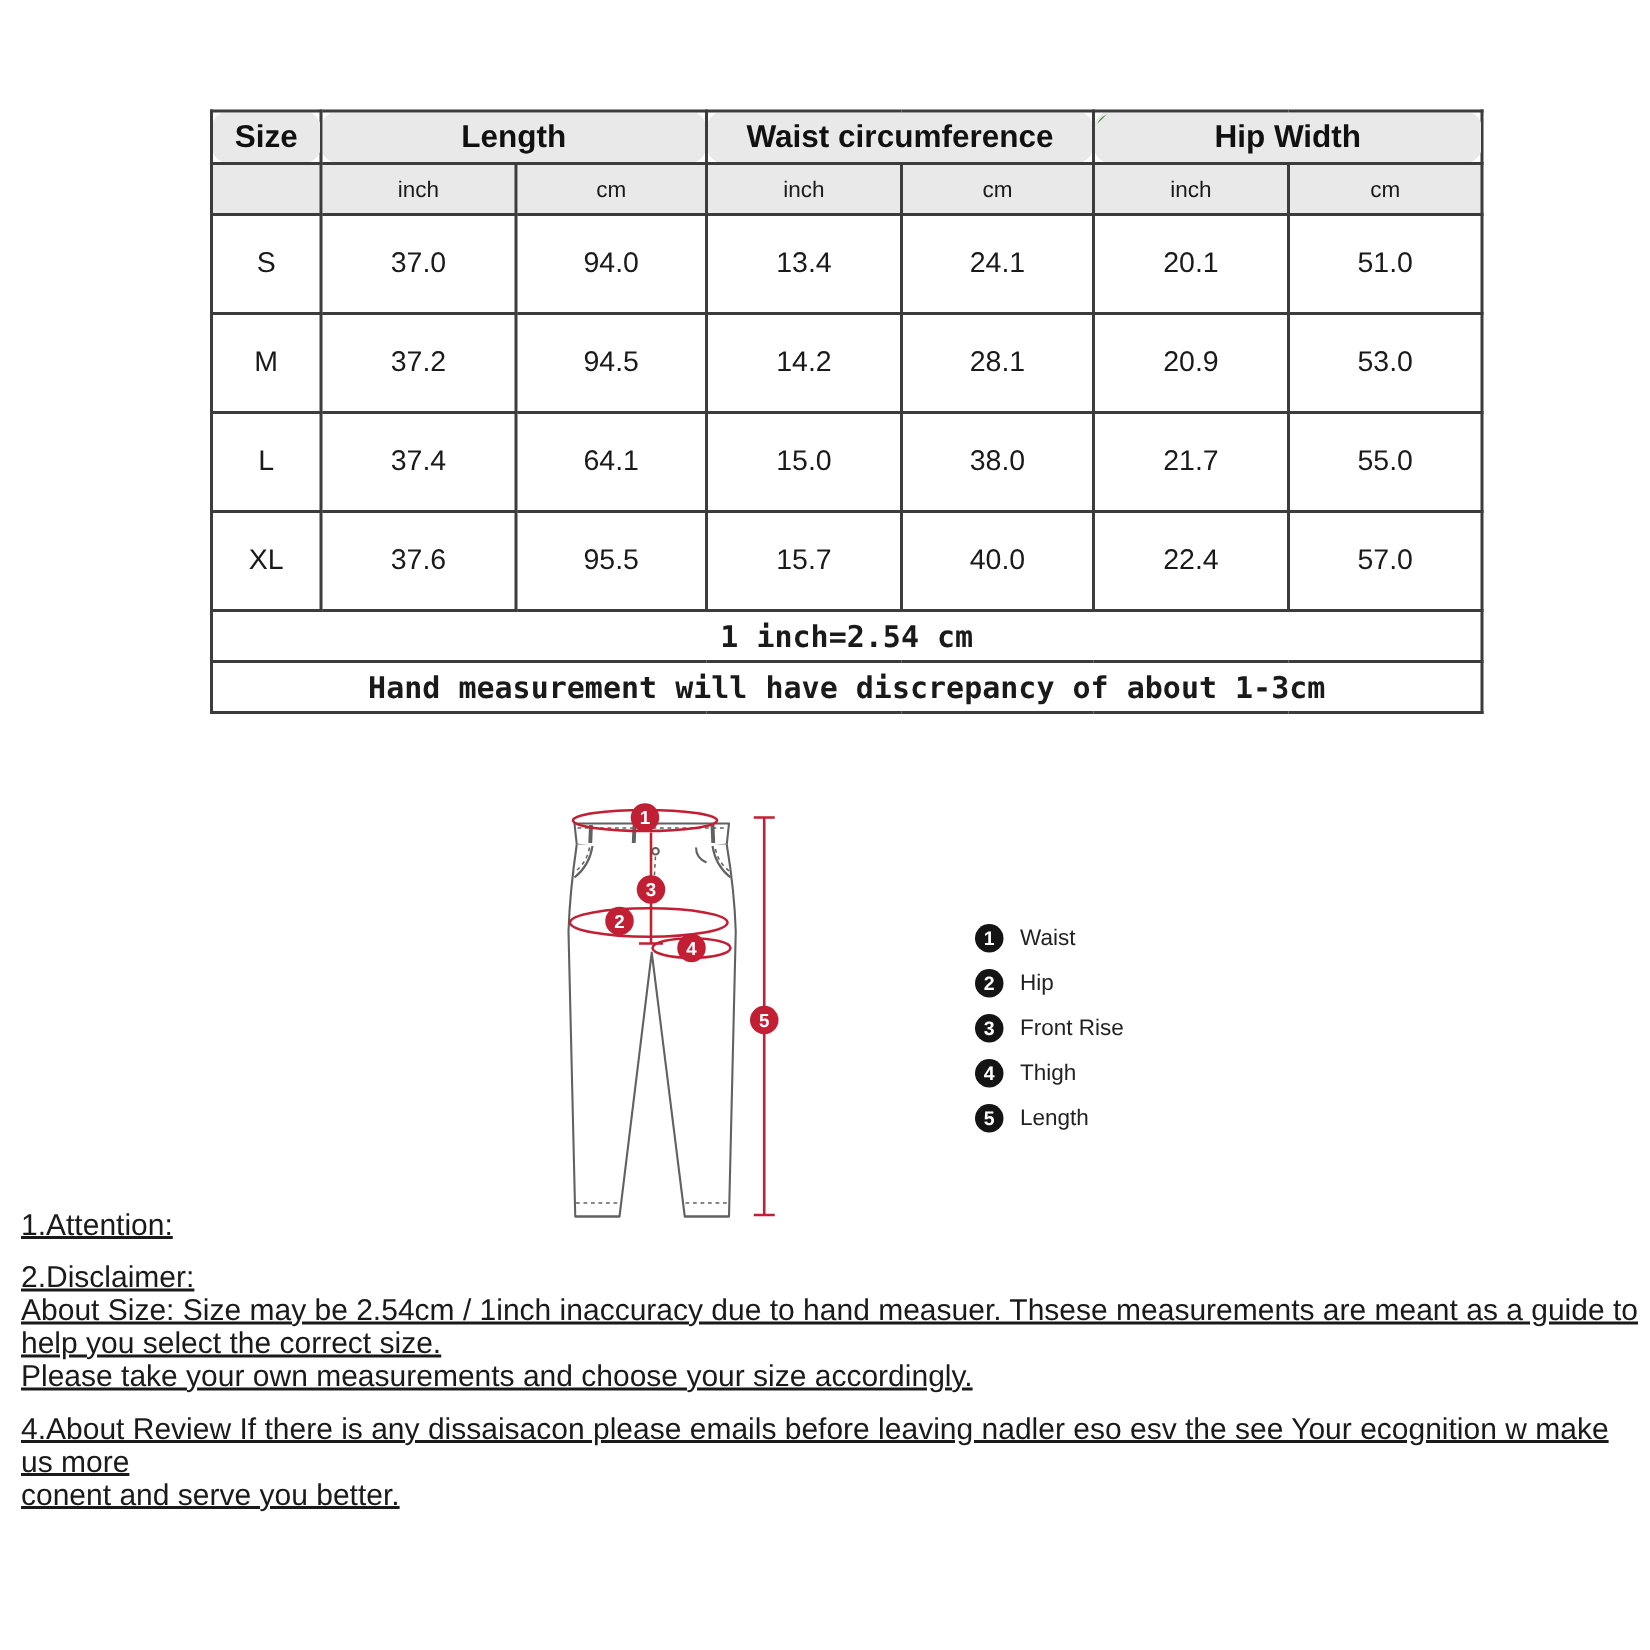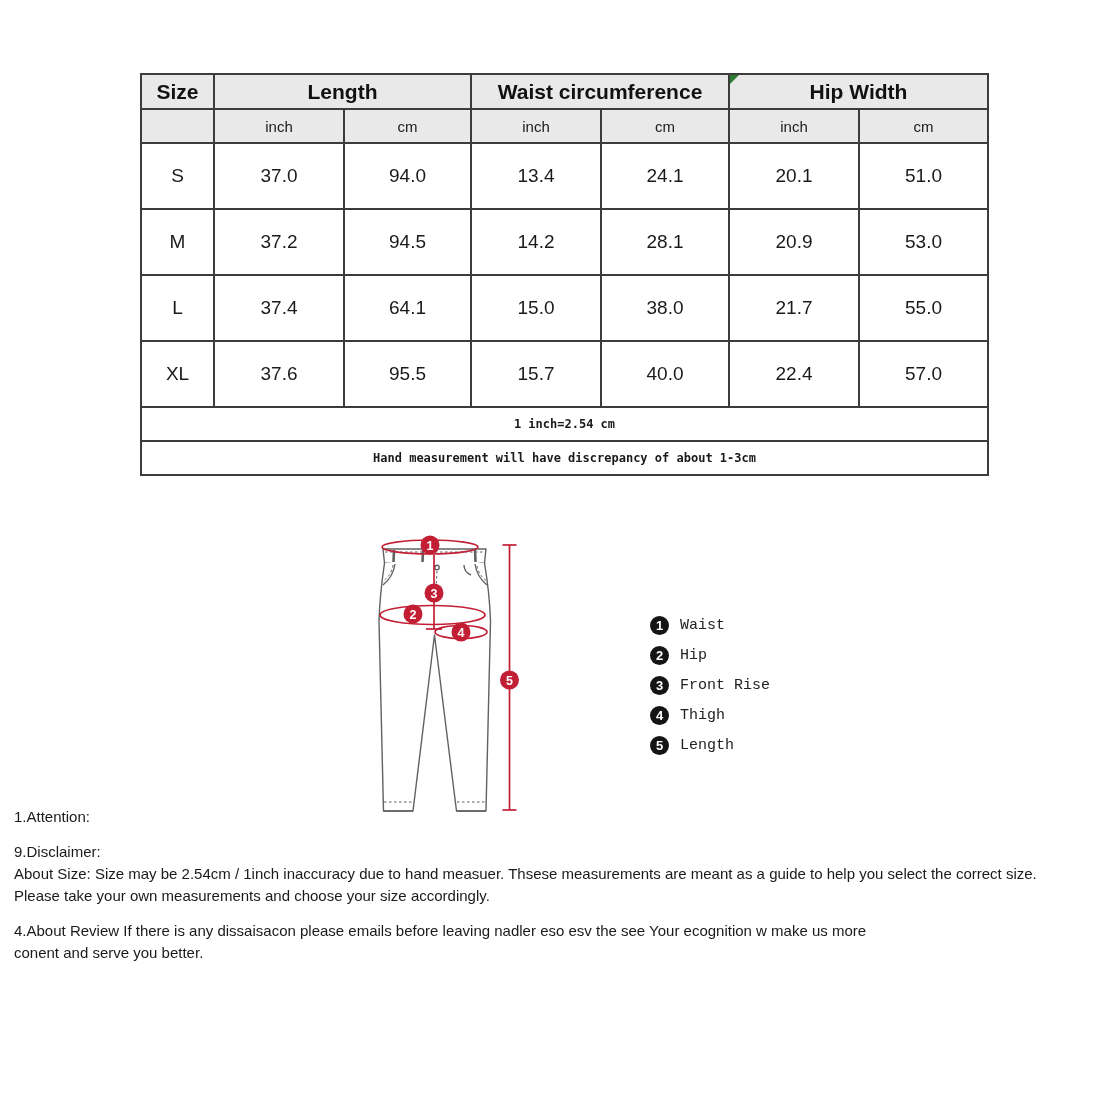--- a/index.html
+++ b/index.html
@@ -20,26 +20,26 @@
     position:absolute;left:140px;top:73px;
     border-collapse:collapse;table-layout:fixed;
   }
   .size-table th,.size-table td{
     border:2px solid var(--table-border);
     text-align:center;vertical-align:middle;padding:0;
     overflow:hidden;white-space:nowrap;
   }
   .group-row th{
     background:var(--header-bg);font-size:21px;font-weight:bold;color:#111;
-    height:33px;position:relative;
+    height:33px;position:relative;border-radius:12px;
   }
   .unit-row td{background:var(--header-bg);font-size:15px;font-weight:normal;height:32px;}
   .data-row td{font-size:19px;height:64px;background:#fff;}
   .mono-row td{
-    font-family:"DejaVu Sans Mono", monospace;font-weight:bold;font-size:12px;
+    font-family:"DejaVu Sans Mono", monospace;font-weight:bold;font-size:20px;
     height:32px;background:#fff;
   }
   .corner-mark{
     position:absolute;left:0;top:0;width:0;height:0;
     border-top:9px solid var(--corner-mark);
     border-right:9px solid transparent;
   }
   
   .pants-wrap{position:absolute;left:360px;top:525px;width:200px;height:300px;}
   .outline-group{stroke:var(--outline);fill:none;stroke-width:1.4;stroke-linejoin:round;}
@@ -51,25 +51,25 @@
     font-size:12.5px;font-weight:bold;text-anchor:middle;
   }
   
   .legend{position:absolute;left:650px;top:610px;}
   .legend-item{display:flex;align-items:center;height:30px;}
   .legend-num{
     width:19px;height:19px;border-radius:50%;background:#141414;color:#fff;
     font-size:13px;font-weight:bold;display:flex;align-items:center;justify-content:center;
     flex:0 0 19px;
   }
-  .legend-label{font-size:15px;color:#222;margin-left:11px;font-family:Liberation Mono, monospace;}
+  .legend-label{font-size:15px;color:#222;margin-left:11px;}
   
   .notes{position:absolute;left:14px;top:806px;width:1078px;}
   .note-section{margin-bottom:13px;}
-  .note-heading,.note-line{font-size:15px;line-height:22px;color:var(--text);}
+  .note-heading,.note-line{font-size:20px;line-height:22px;color:var(--text);text-decoration:underline;}
 </style>
 </head>
 <body>
 
 <table class="size-table">
   <colgroup>
     <col style="width:73px">
       <col style="width:130px">
       <col style="width:127px">
     <col style="width:130px">
@@ -216,21 +216,21 @@
     <span class="legend-num">5</span>
     <span class="legend-label">Length</span>
   </div>
 </div>
 
 <div class="notes">
   <div class="note-section">
     <div class="note-heading">1.Attention:</div>
   </div>
   <div class="note-section">
-    <div class="note-heading">9.Disclaimer:</div>
+    <div class="note-heading">2.Disclaimer:</div>
     <div class="note-line">About Size: Size may be 2.54cm / 1inch inaccuracy due to hand measuer. Thsese measurements are meant as a guide to help you select the correct size.</div>
     <div class="note-line">Please take your own measurements and choose your size accordingly.</div>
   </div>
   <div class="note-section">
     <div class="note-line">4.About Review If there is any dissaisacon please emails before leaving nadler eso esv the see Your ecognition w make us more</div>
     <div class="note-line">conent and serve you better.</div>
   </div>
 </div>
 
 </body></html>

